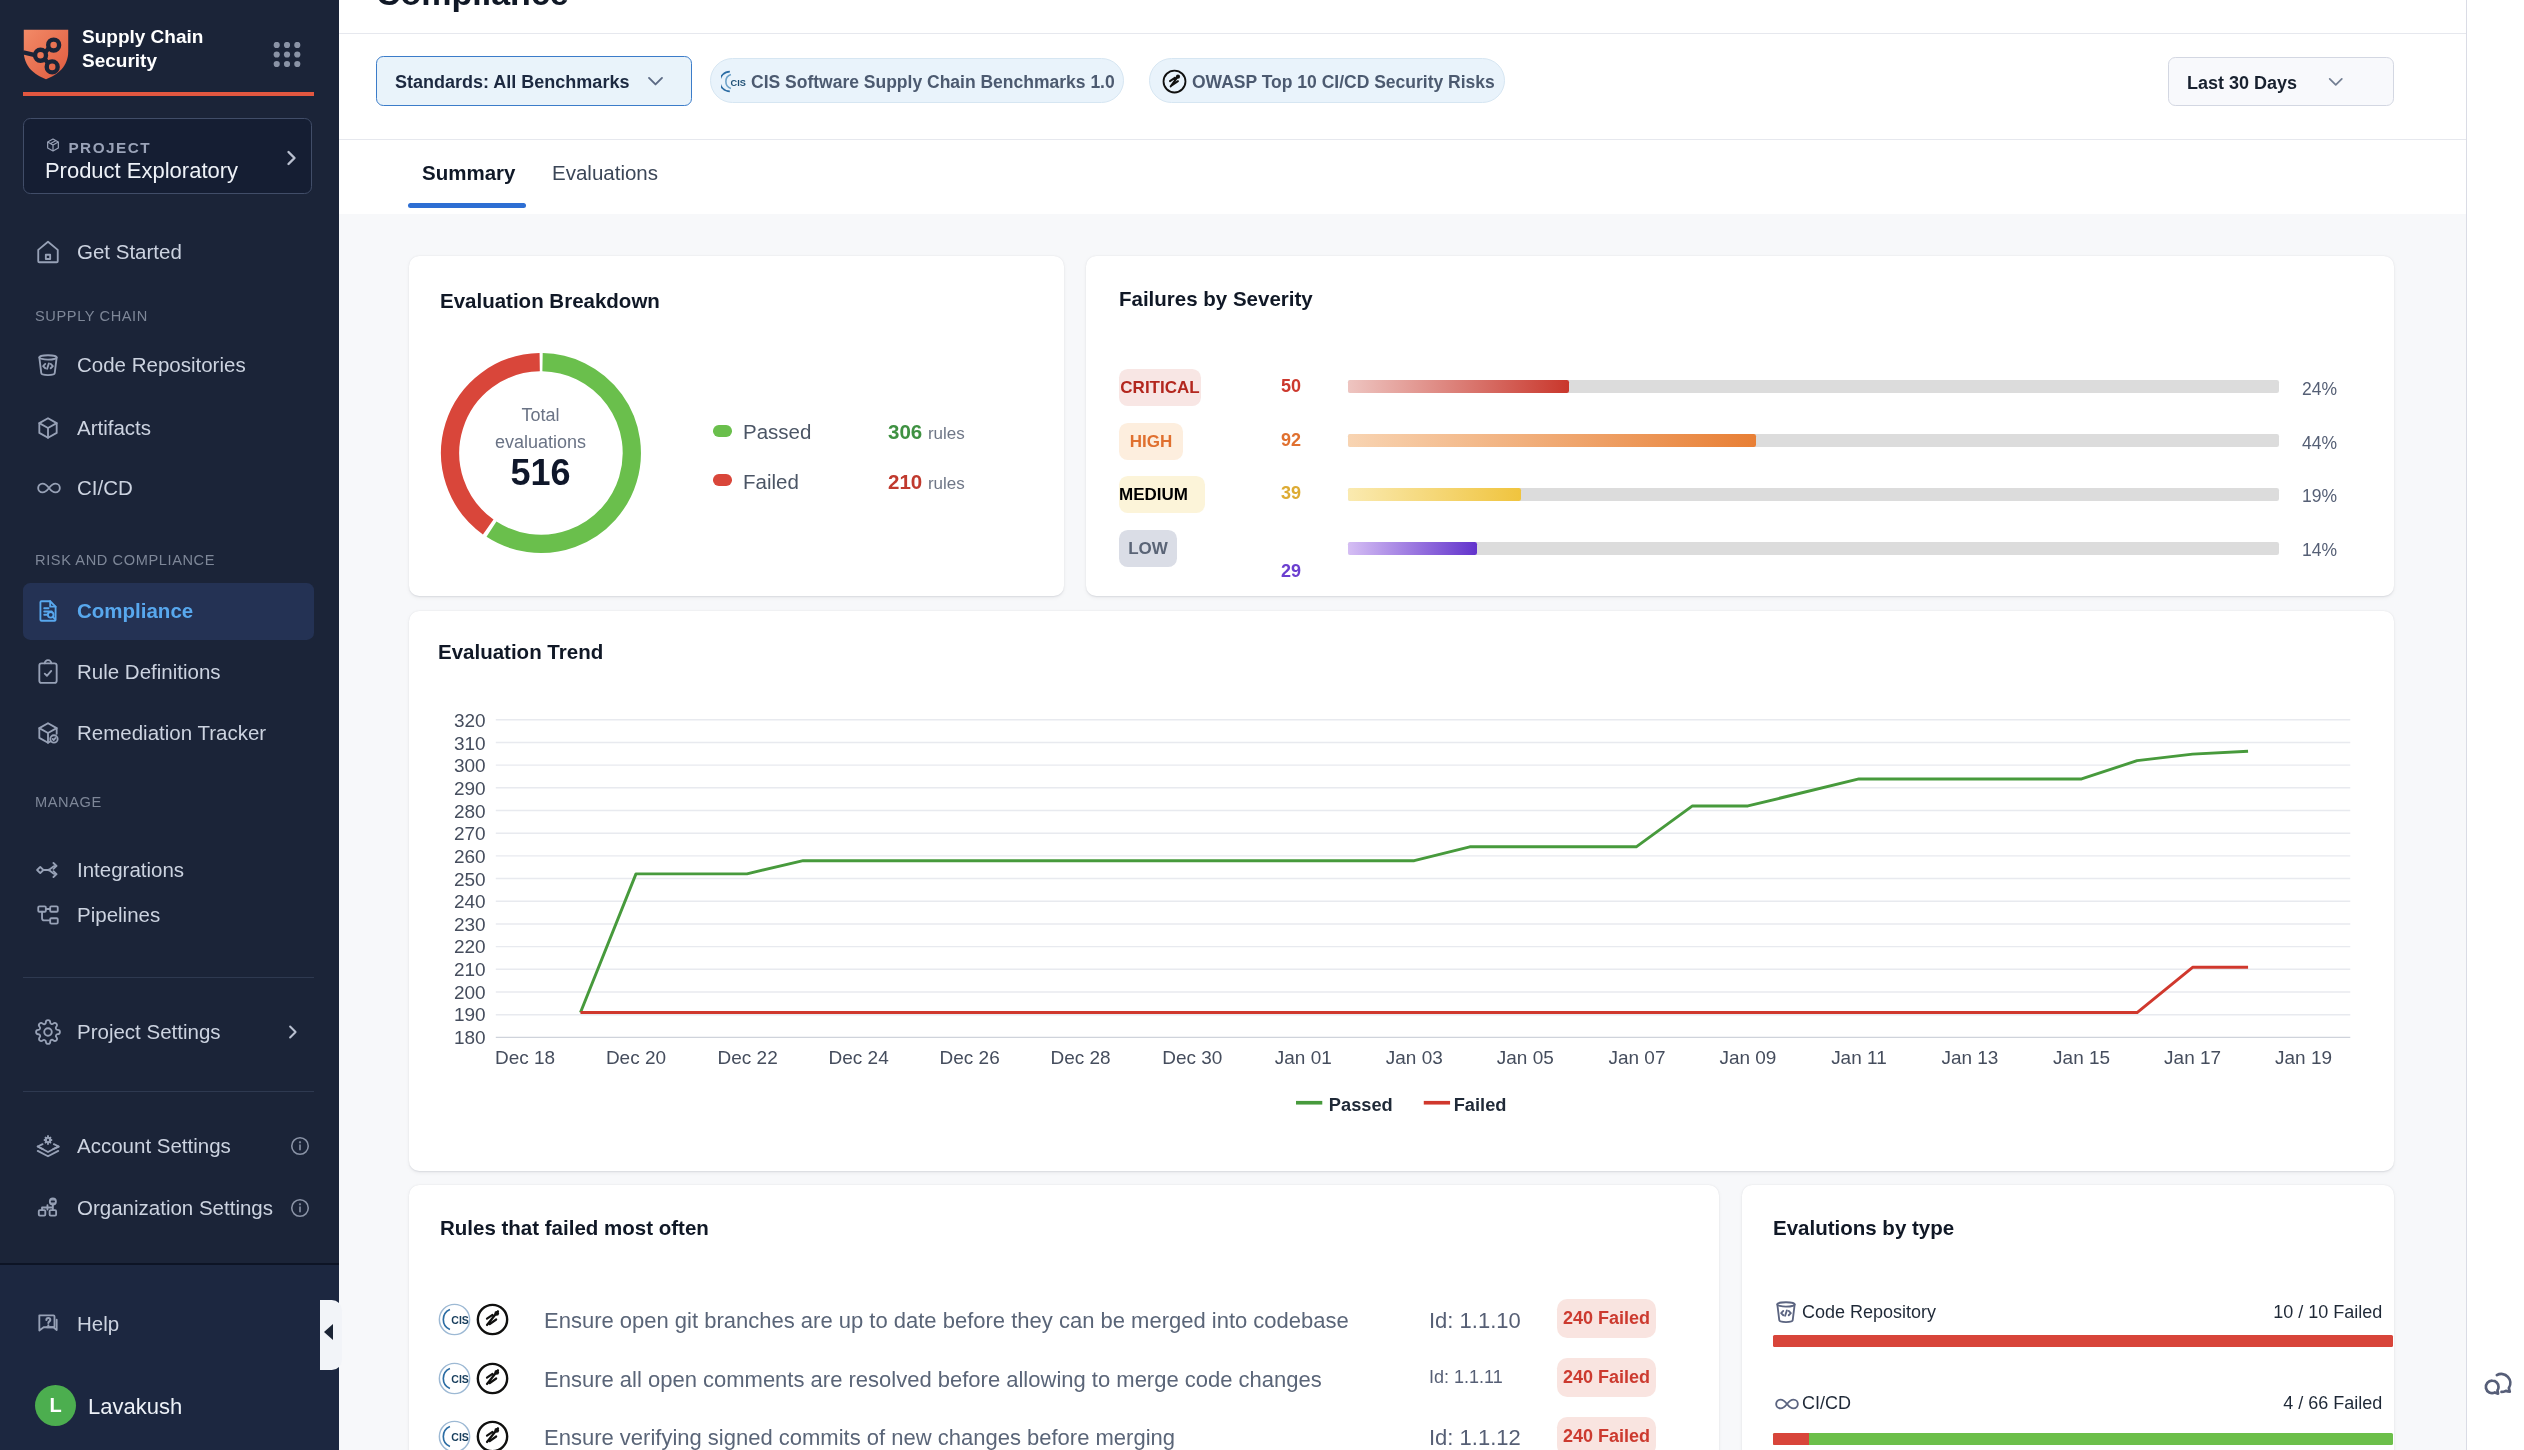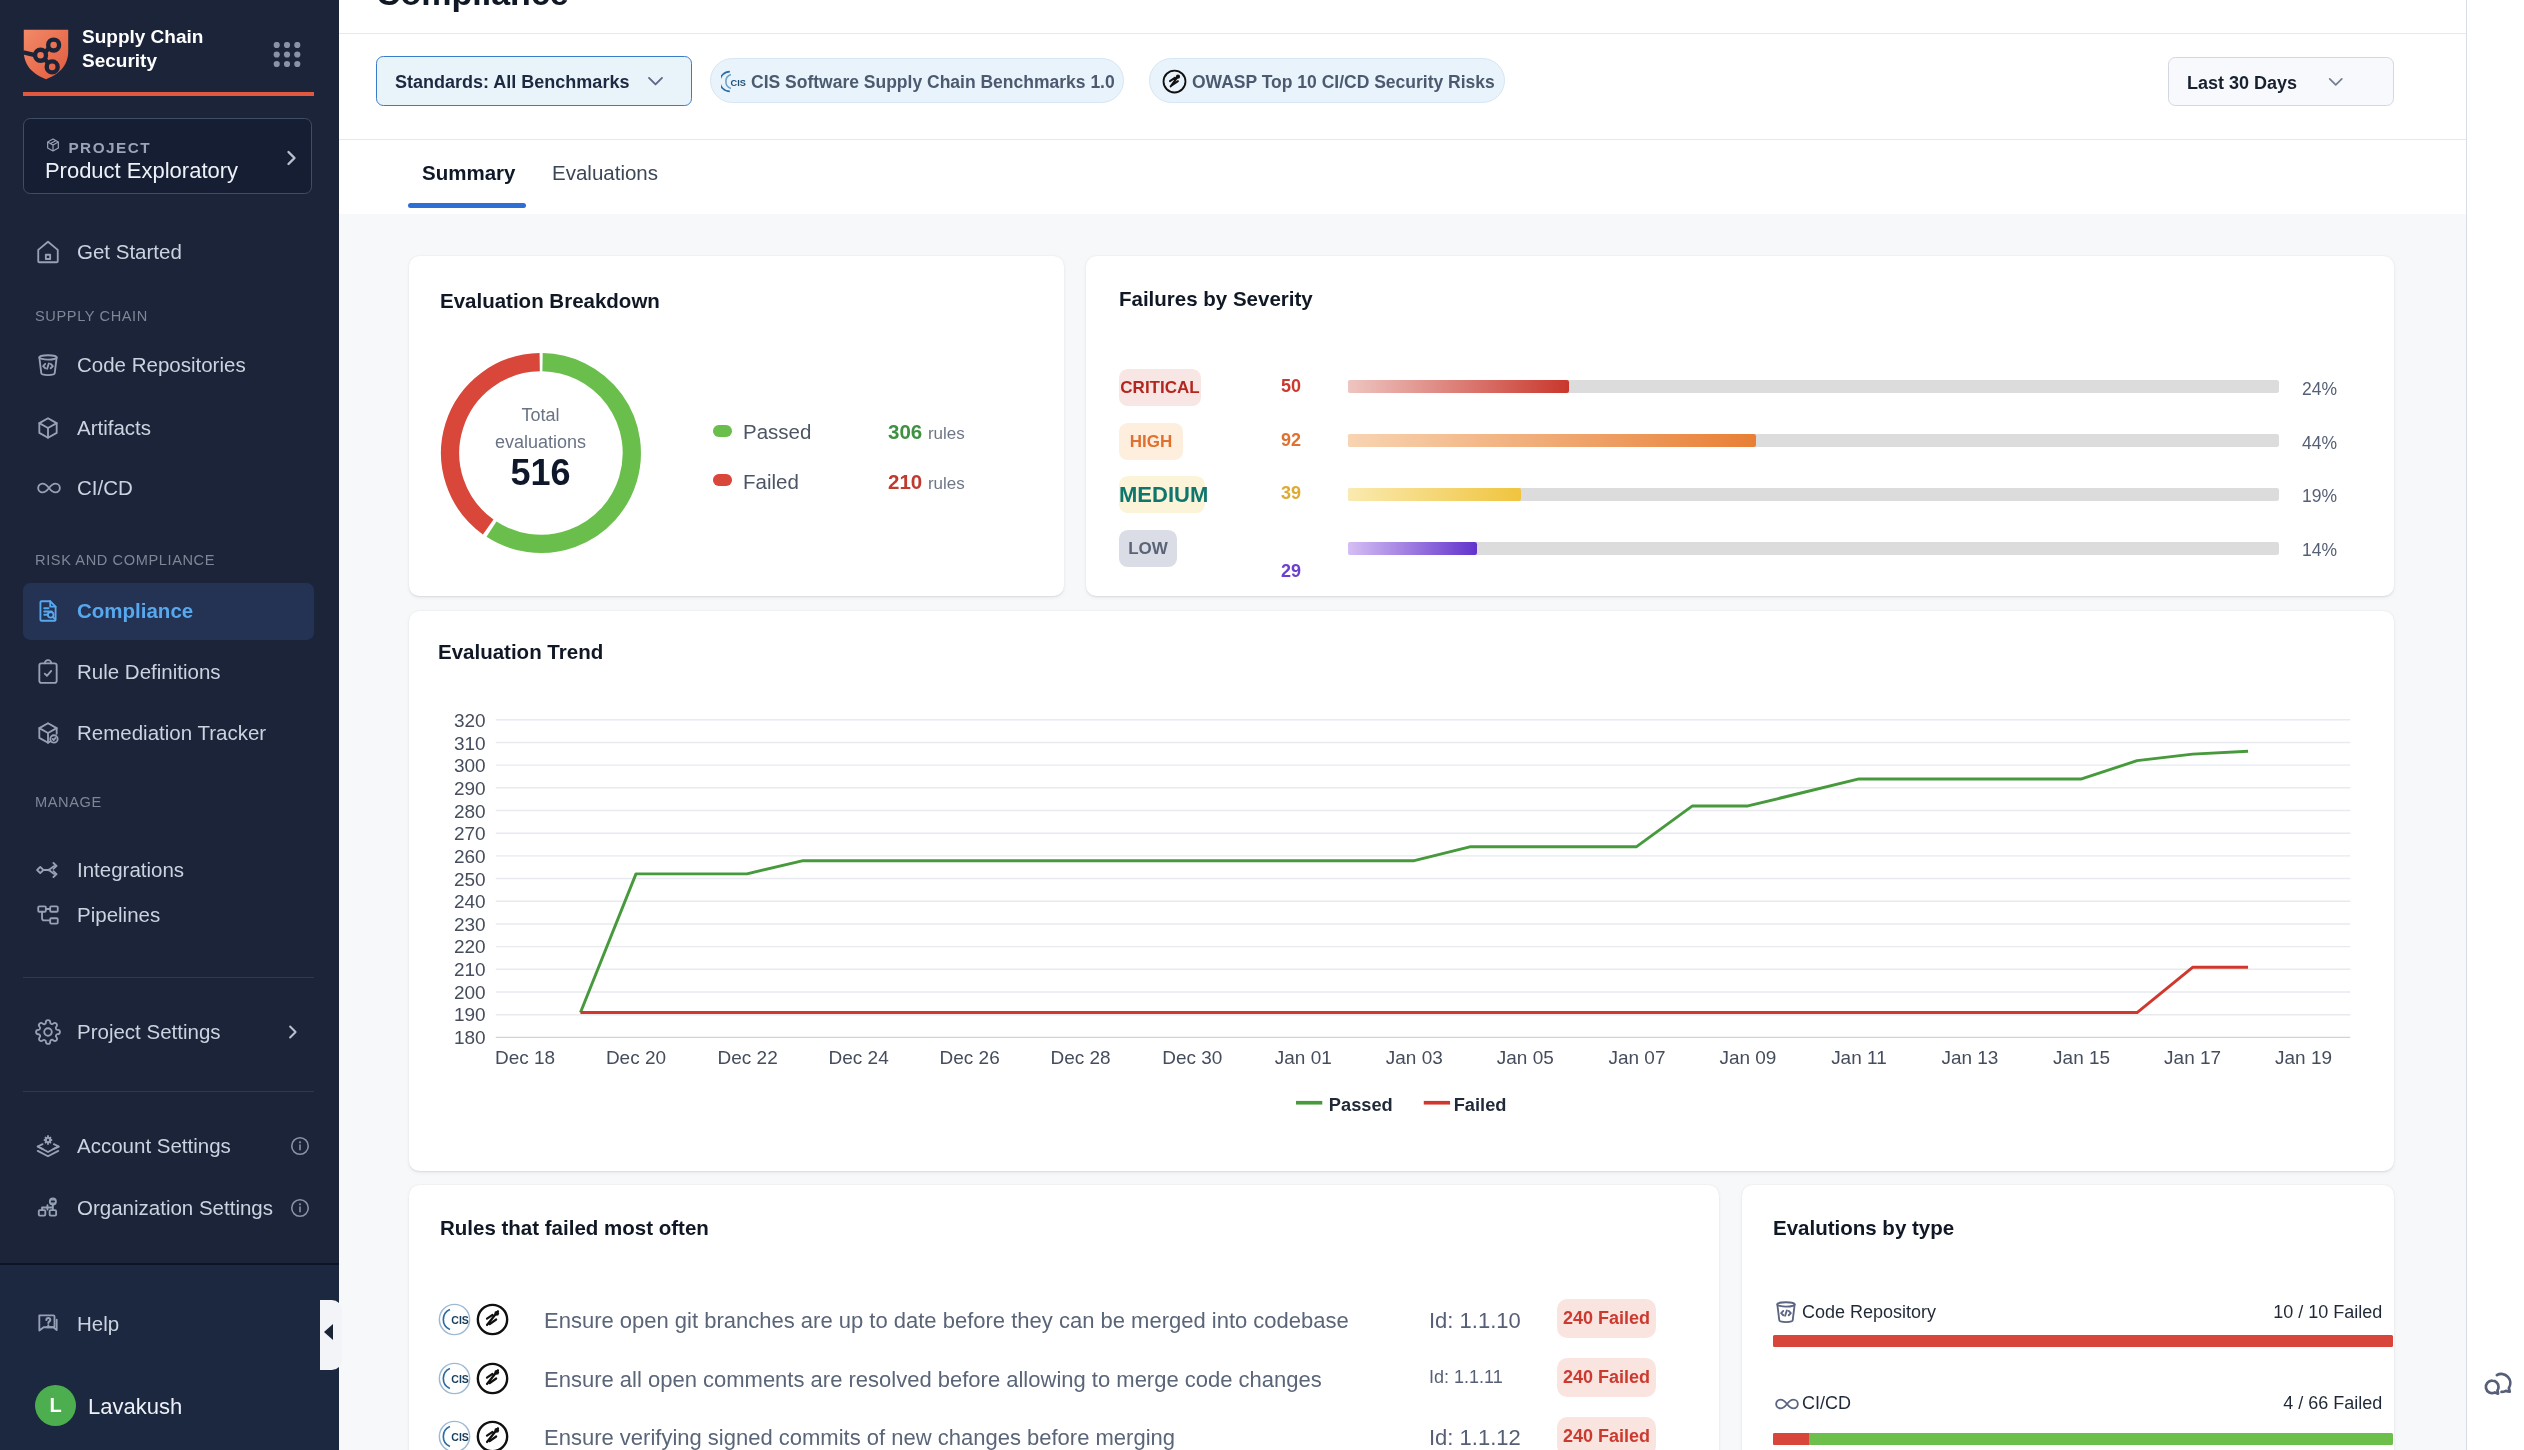--- a/index.html
+++ b/index.html
@@ -269,21 +269,21 @@
     <div class="abs" style="left:262px;top:124px;width:931px;height:13px;background:#dcdcdc;border-radius:2.2px;"></div>
     <div class="abs" style="left:262px;top:124px;width:221px;height:13px;border-radius:2.2px;background:linear-gradient(90deg,#eec5c1,#c9372c);"></div>
     <div class="abs" style="left:1216px;top:123px;font-size:17.5px;color:#555f75;">24%</div>
 
     <div class="abs" style="left:33px;top:167px;width:64px;height:37px;border-radius:8.8px;background:#fdeede;color:#e0702f;font-size:17px;font-weight:700;text-align:center;line-height:37px;">HIGH</div>
     <div class="abs" style="left:195px;top:174px;font-size:18px;font-weight:600;color:#e0702f;">92</div>
     <div class="abs" style="left:262px;top:178px;width:931px;height:13px;background:#dcdcdc;border-radius:2.2px;"></div>
     <div class="abs" style="left:262px;top:178px;width:408px;height:13px;border-radius:2.2px;background:linear-gradient(90deg,#f8d4b2,#e87f35);"></div>
     <div class="abs" style="left:1216px;top:177px;font-size:17.5px;color:#555f75;">44%</div>
 
-    <div class="abs" style="left:33px;top:220px;width:86px;height:37px;border-radius:8.8px;background:#fcf4d9;color:#0f766e;font-size:22px;font-weight:700;text-align:center;line-height:37px;">MEDIUM</div>
+    <div class="abs" style="left:33px;top:220px;width:86px;height:37px;border-radius:8.8px;background:#fcf4d9;color:#000000;font-size:17px;font-weight:700;text-align:left;line-height:37px;">MEDIUM</div>
     <div class="abs" style="left:195px;top:227px;font-size:18px;font-weight:600;color:#ddab33;">39</div>
     <div class="abs" style="left:262px;top:232px;width:931px;height:13px;background:#dcdcdc;border-radius:2.2px;"></div>
     <div class="abs" style="left:262px;top:232px;width:173px;height:13px;border-radius:2.2px;background:linear-gradient(90deg,#faeab0,#f0c43e);"></div>
     <div class="abs" style="left:1216px;top:230px;font-size:17.5px;color:#555f75;">19%</div>
 
     <div class="abs" style="left:33px;top:274px;width:58px;height:37px;border-radius:8.8px;background:#dadde6;color:#5a6476;font-size:17px;font-weight:700;text-align:center;line-height:37px;">LOW</div>
     <div class="abs" style="left:195px;top:281px;font-size:18px;font-weight:600;color:#6b3fd0;margin-top:24px;">29</div>
     <div class="abs" style="left:262px;top:286px;width:931px;height:13px;background:#dcdcdc;border-radius:2.2px;"></div>
     <div class="abs" style="left:262px;top:286px;width:129px;height:13px;border-radius:2.2px;background:linear-gradient(90deg,#d5bef4,#6233cc);"></div>
     <div class="abs" style="left:1216px;top:284px;font-size:17.5px;color:#555f75;">14%</div>

